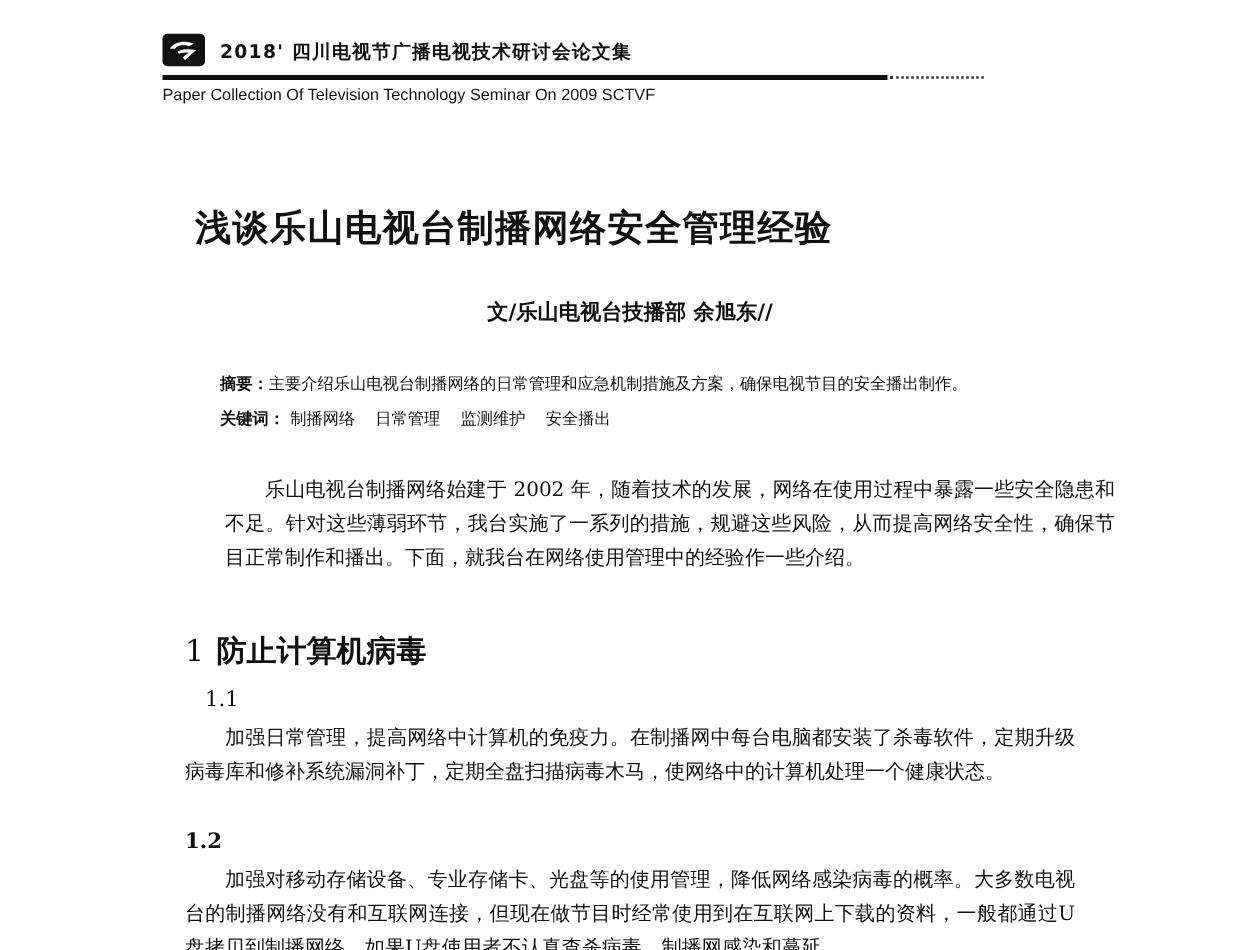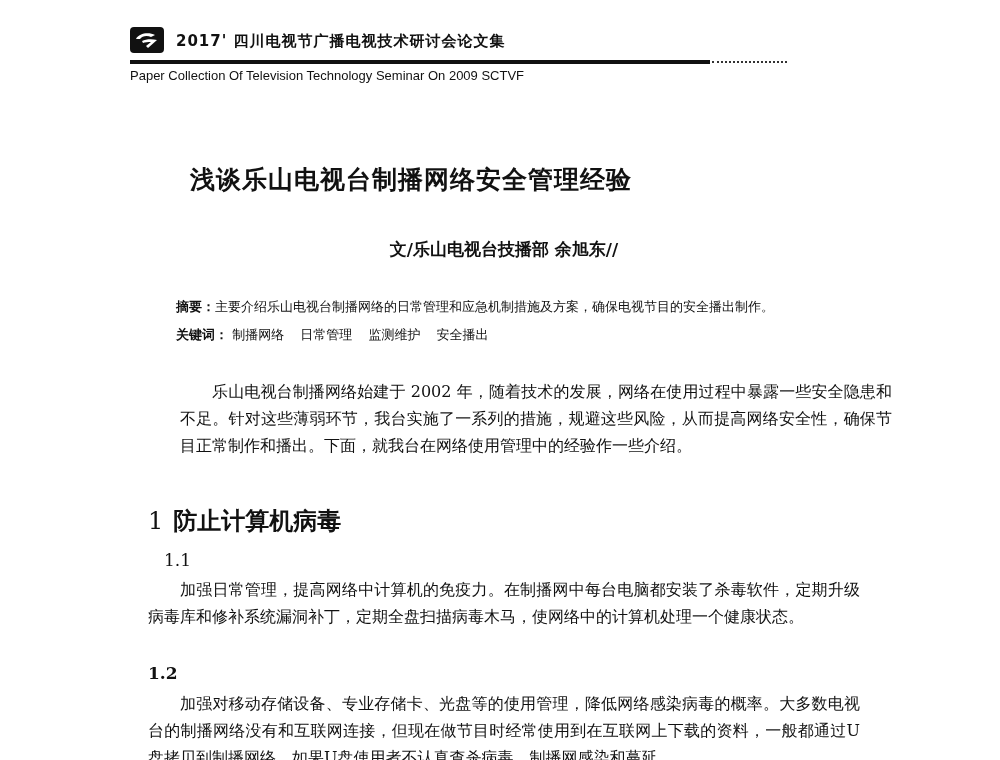--- a/index.html
+++ b/index.html
@@ -4,21 +4,21 @@
 <style>
   html, body { margin: 0; padding: 0; background: #ffffff; }
   body { width: 1000px; height: 760px; overflow: hidden; position: relative; color: #111; font-family: "DejaVu Serif", serif; }
   .header { position: absolute; left: 130px; top: 27px; width: 660px; }
   .logo { position: absolute; left: 0; top: 0; width: 34px; height: 26px; background: #111; border-radius: 4px; }
   .logo svg { position: absolute; left: 3px; top: 3px; }
   .header-cn { position: absolute; left: 46px; top: 5px; font-family: "DejaVu Sans", sans-serif; font-size: 15px; font-weight: bold; letter-spacing: 1px; white-space: nowrap; }
   .rule { position: absolute; left: 0; top: 33px; width: 580px; height: 4px; background: #111; }
   .rule-tail { position: absolute; left: 582px; top: 34px; width: 75px; height: 2px; border-top: 2px dotted #333; }
   .header-en { position: absolute; left: 0; top: 41px; font-family: "Liberation Sans", sans-serif; font-size: 13px; white-space: nowrap; text-align: right; }
-  .title { position: absolute; left: 0; width: 800px; top: 163px; text-align: center; font-family: "DejaVu Sans", sans-serif; font-size: 25px; font-weight: bold; letter-spacing: 1px; padding-left: 22px; box-sizing: border-box; }
+  .title { position: absolute; left: 0; width: 800px; top: 163px; text-align: center; font-family: "DejaVu Sans", sans-serif; font-size: 29px; font-weight: bold; letter-spacing: 1px; padding-left: 22px; box-sizing: border-box; }
   .byline { position: absolute; left: 0; width: 1000px; top: 238px; text-align: center; font-size: 17px; font-weight: bold; padding-left: 8px; box-sizing: border-box; }
   .meta { position: absolute; left: 148px; font-family: "DejaVu Sans", sans-serif; font-size: 13px; white-space: nowrap; }
   .meta .lbl { font-weight: bold; margin-left: 28px; }
   .abstract { top: 298px; }
   .keywords { top: 326px; }
   .kw { margin-right: 12px; }
   .body-text { position: absolute; left: 148px; width: 712px; font-size: 16px; line-height: 27px; text-align: justify; }
   .para { text-indent: 2em; margin: 0; }
   .intro { top: 378px; margin-left: 32px; }
   .h1 { position: absolute; left: 148px; top: 505px; font-family: "DejaVu Sans", sans-serif; font-size: 24px; font-weight: bold; white-space: nowrap; }
@@ -32,21 +32,21 @@
 </head>
 <body>
 
 <div class="header">
   <div class="logo">
     <svg width="28" height="20" viewBox="0 0 28 20">
       <path d="M3 9 C6 3, 16 2, 22 5 L18 7 C14 5, 9 6, 7 9 Z" fill="#fff"></path>
       <path d="M9 11 C13 9, 19 9, 24 10 L15 18 L13 16 L18 12 C15 12, 12 12, 10 13 Z" fill="#fff"></path>
     </svg>
   </div>
-  <div class="header-cn">2017' 四川电视节广播电视技术研讨会论文集</div>
+  <div class="header-cn">2018' 四川电视节广播电视技术研讨会论文集</div>
   <div class="rule"></div>
   <div class="rule-tail"></div>
   <div class="header-en">Paper Collection Of Television Technology Seminar On 2009 SCTVF</div>
 </div>
 
 <div class="title">浅谈乐山电视台制播网络安全管理经验</div>
 <div class="byline">文/乐山电视台技播部 余旭东//</div>
 
 <div class="meta abstract">
   <span class="lbl">摘要：</span><span>主要介绍乐山电视台制播网络的日常管理和应急机制措施及方案，确保电视节目的安全播出制作。</span>

